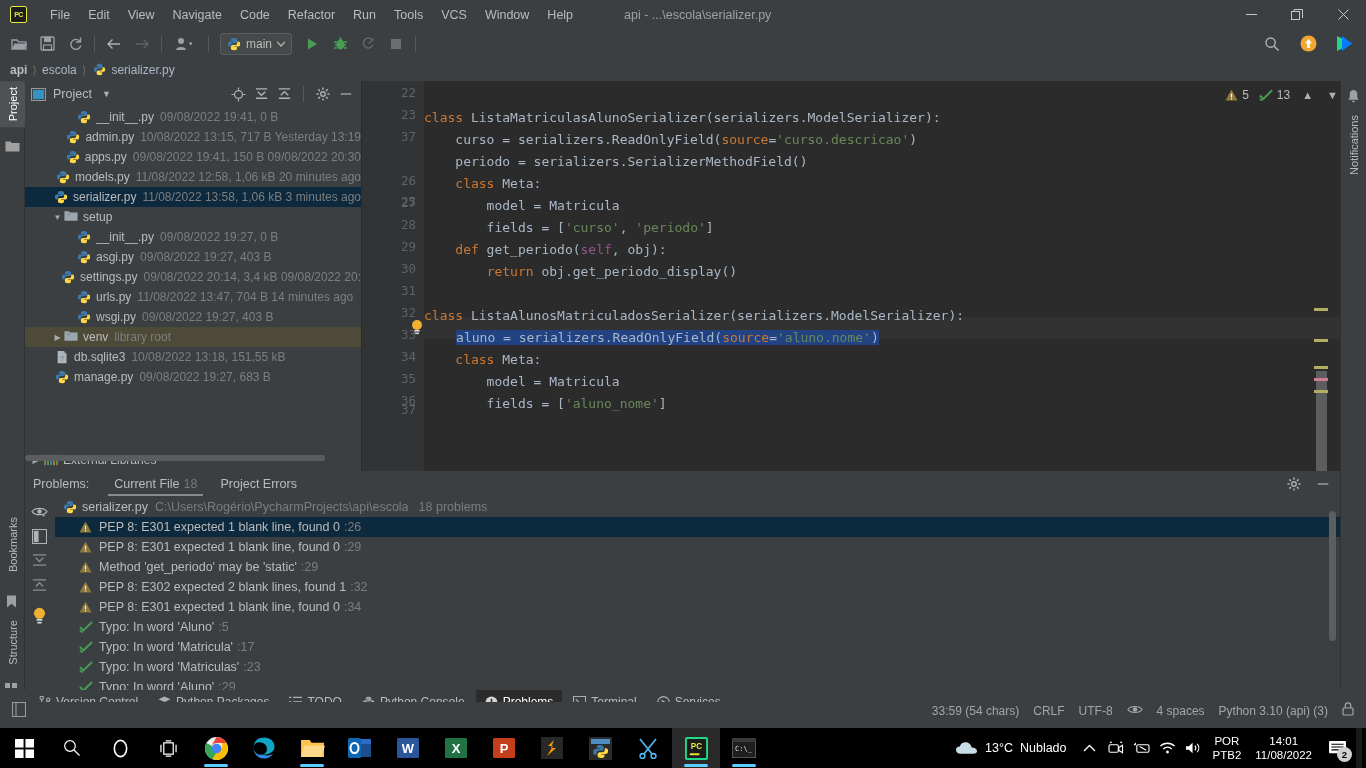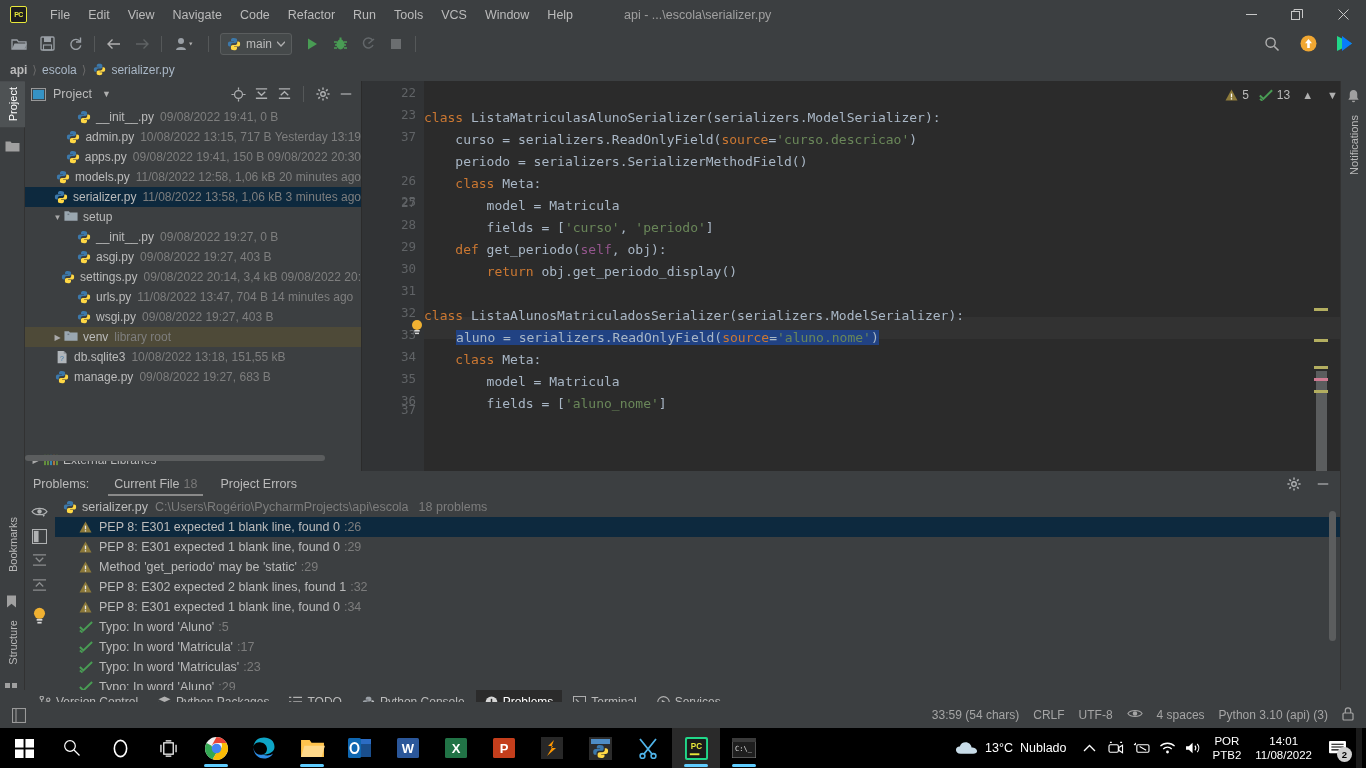--- a/index.html
+++ b/index.html
@@ -132,21 +132,21 @@
 
   
   #toolwin{ position:absolute; left:0; top:690px; width:1366px; height:24px;
     background:#3c3f41; display:flex; align-items:center; padding-left:30px; gap:2px; }
   .twtab{ display:flex; align-items:center; gap:5px; height:24px; padding:0 9px;
     color:#bbbbbb; font-size:12px; }
   .twtab.active{ background:#2b2b2b; color:#ffffff; }
 
   
   #status{ position:absolute; left:0; top:702px; width:1366px; height:26px;
-    background:#3c3f41; display:flex; align-items:center; }
+    background:#3c3f41; display:flex; align-items:flex-start; }
   #status-right{ margin-left:auto; display:flex; align-items:center; gap:14px;
     padding-right:12px; color:#a5a5a5; font-size:12px; }
   #status-left{ padding-left:12px; display:flex; align-items:center; }
 
   
   #taskbar{ position:absolute; left:0; top:728px; width:1366px; height:40px;
     background:#000000; display:flex; align-items:center; }
   .tkicon{ width:48px; height:40px; display:flex; align-items:center;
     justify-content:center; position:relative; }
   .tkicon.run::after{ content:""; position:absolute; bottom:1px; left:12px;

